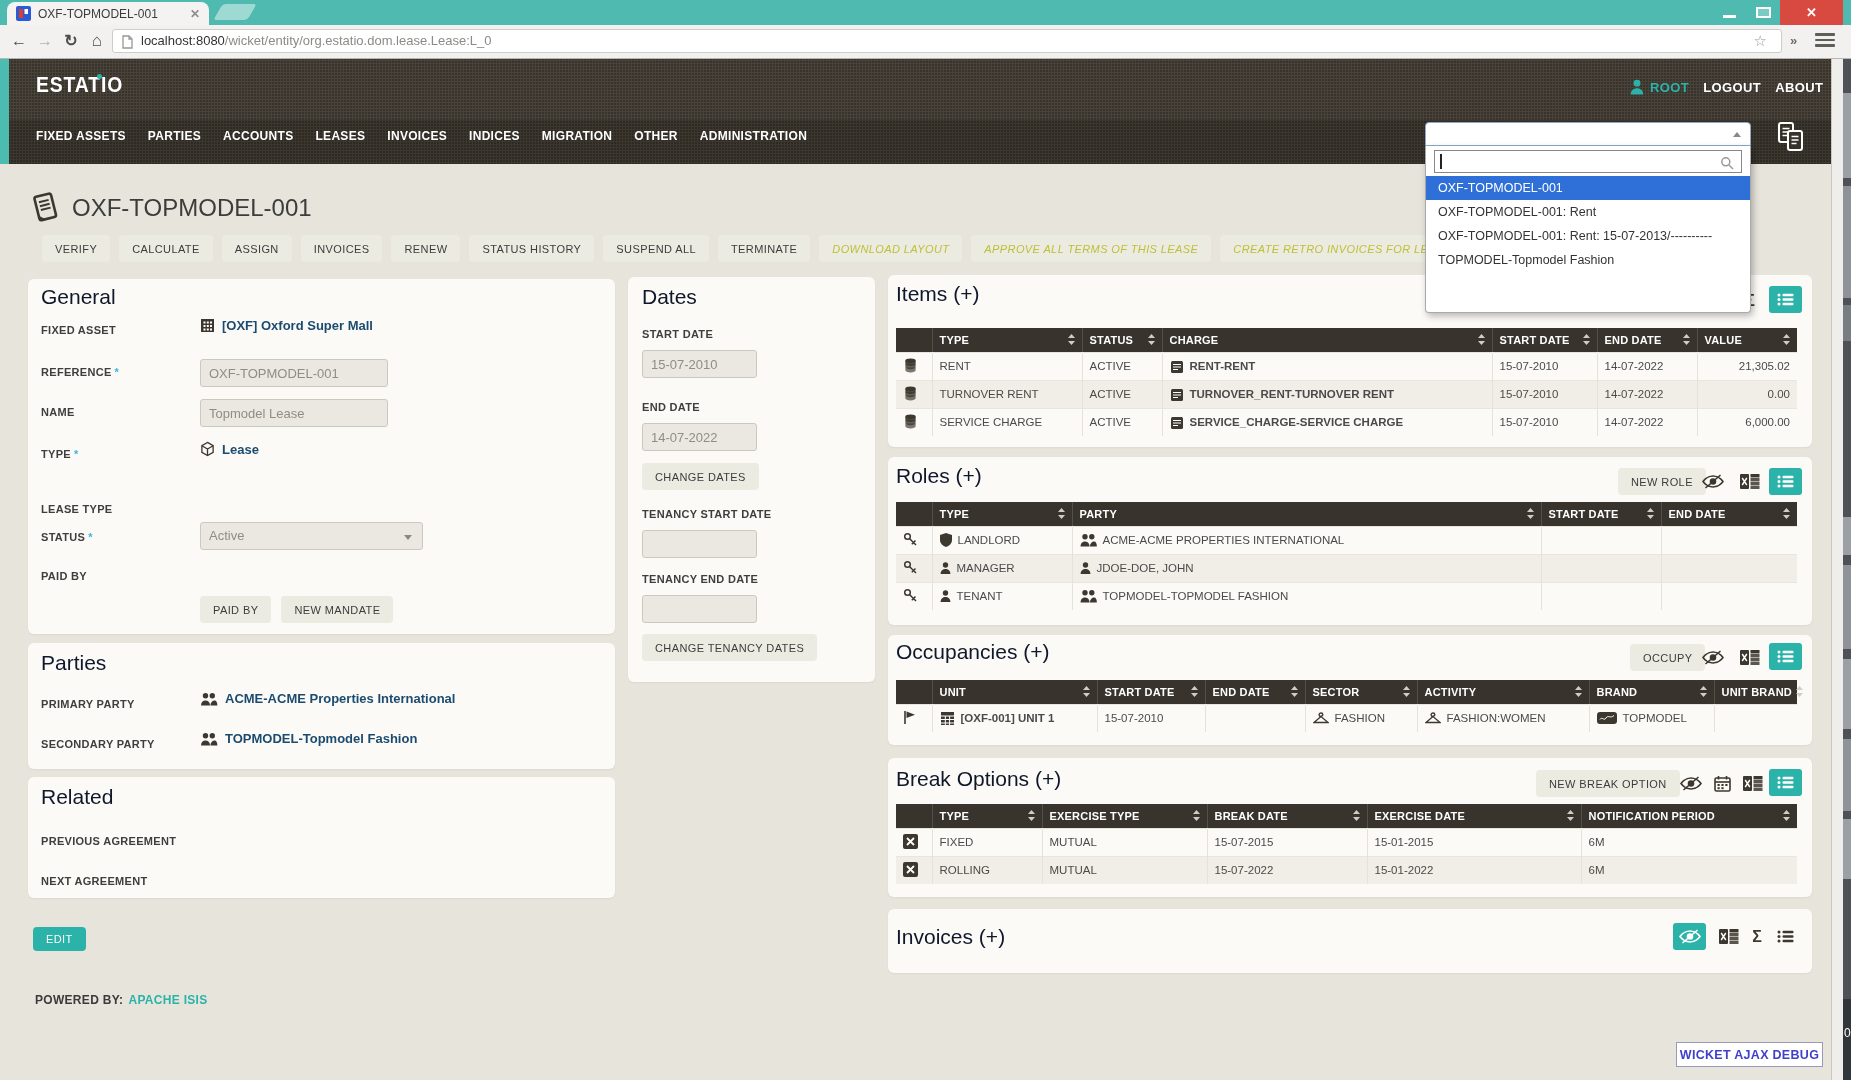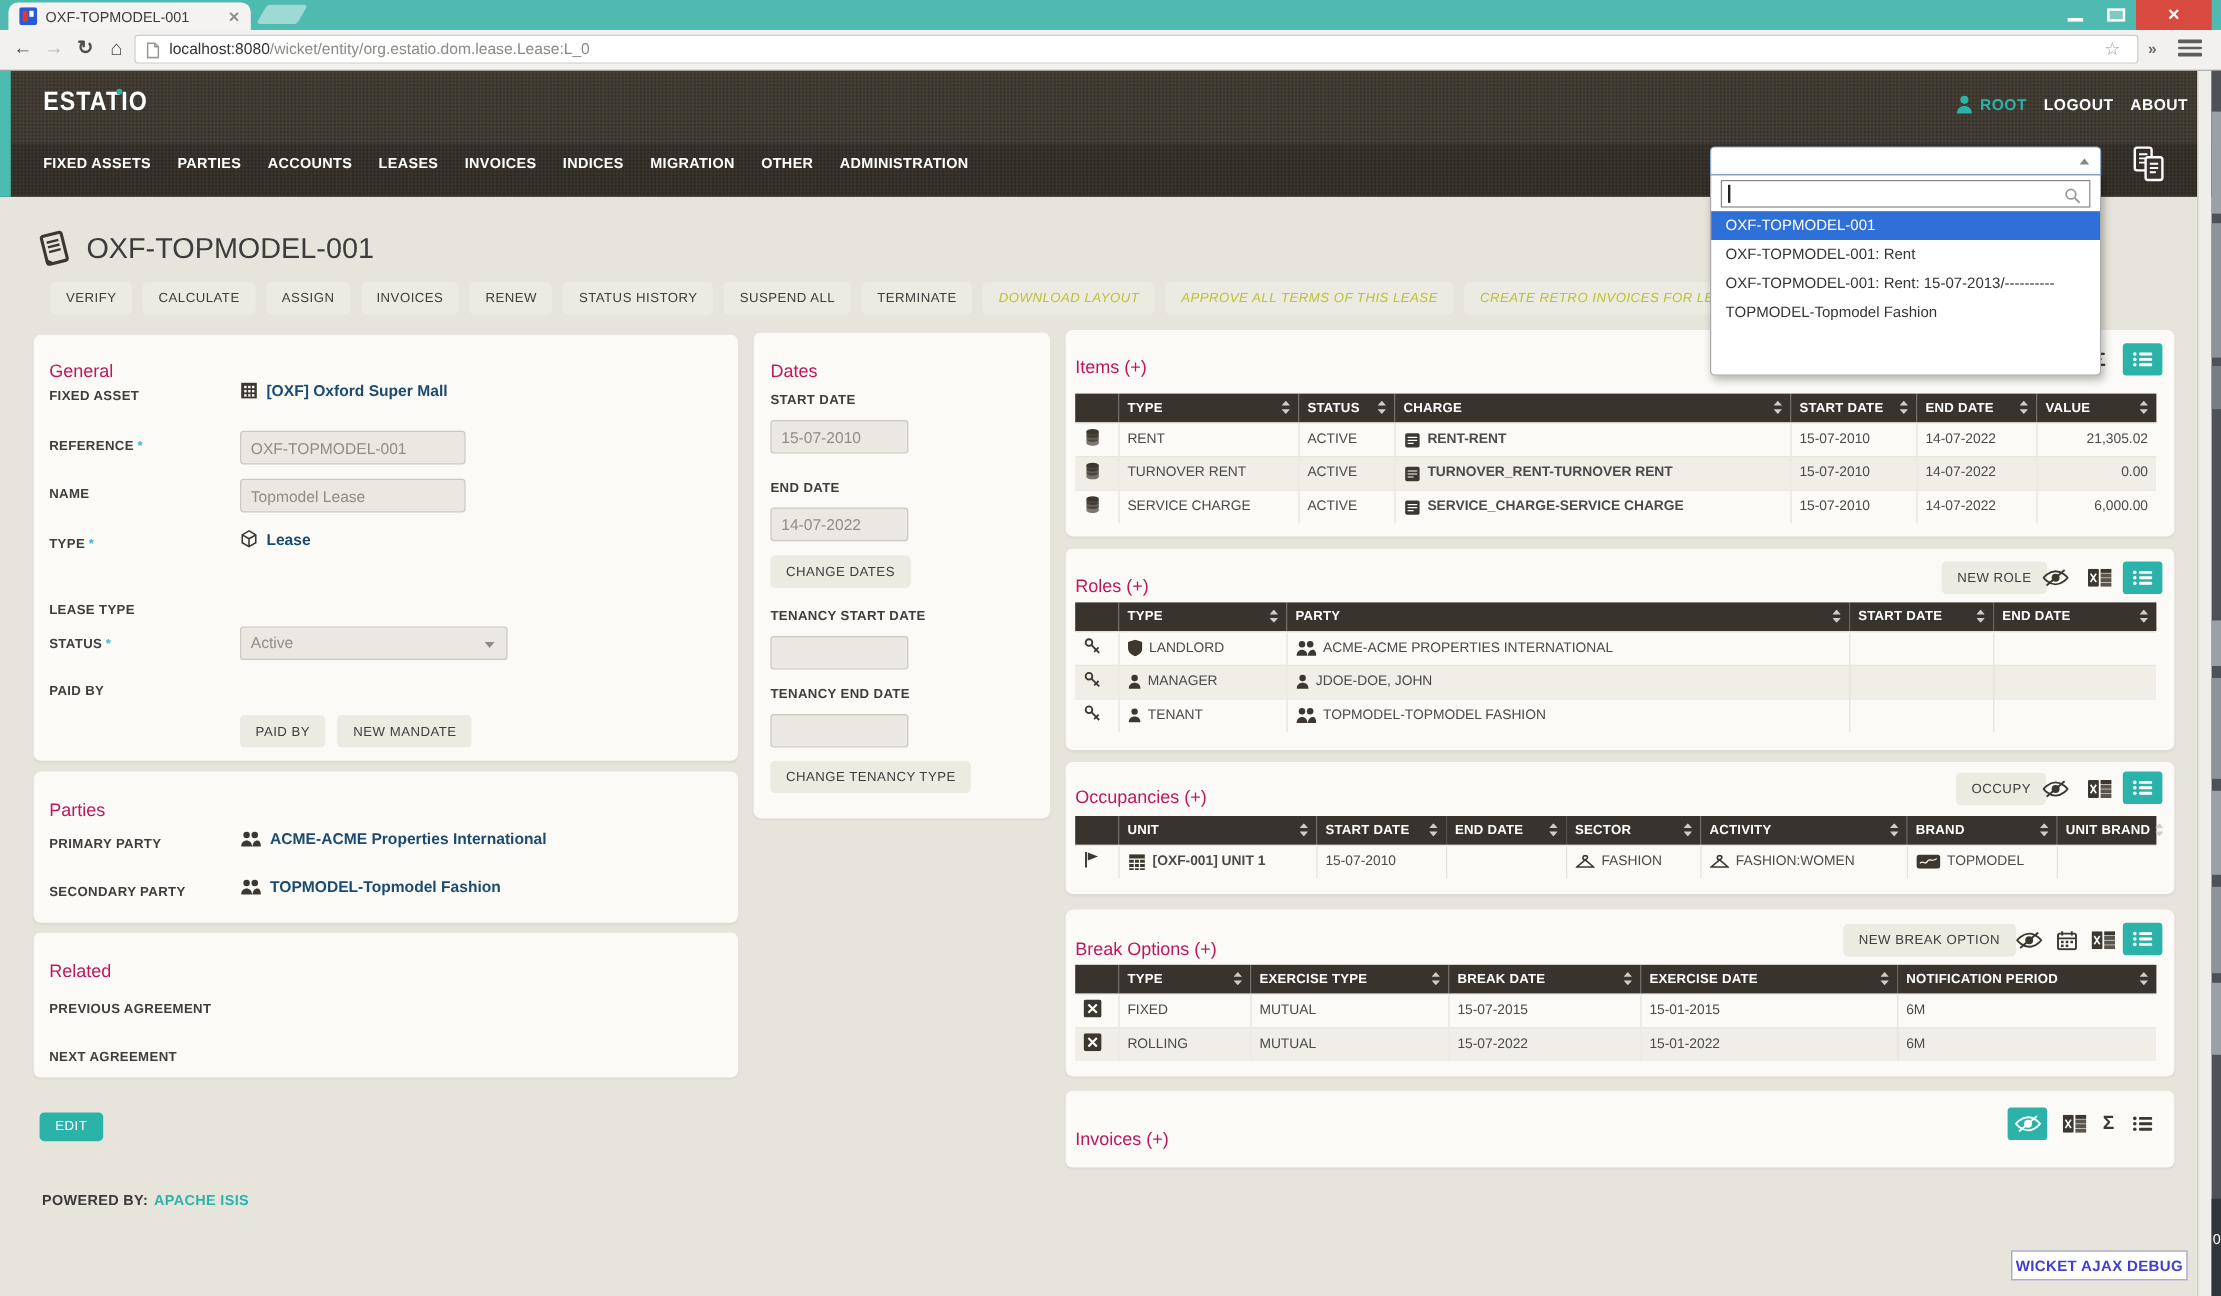--- a/index.html
+++ b/index.html
@@ -45,21 +45,21 @@
   #copyico { position:absolute; left:1776px; top:62px; }
 
   
   #scrollbar { position:absolute; left:1831px; top:59px; width:12px; height:1021px; background:#f0eeea; border-left:1px solid #c9c7c1; }
   #desktop { position:absolute; left:1843px; top:59px; width:8px; height:1021px; background:#4e5256; }
   #desktop .b { position:absolute; left:0; width:8px; }
   #corner0 { position:absolute; left:1844px; top:1026px; color:#fff; font-size:12px; }
 
   
   .card { position:absolute; background:#fbfaf6; border-radius:6px; box-shadow:0 1px 2px rgba(0,0,0,.05); }
-  .h2 { font-size:15px; color:#be185d;margin-top:16px; }
+  .h2 { font-size:21px; color:#0f172a; }
   .lbl { font-size:11px; font-weight:bold; color:#3e3e3e; letter-spacing:.3px; position:absolute; white-space:nowrap; }
   .req { color:#3db5d8; margin-left:3px; }
   .lnk { font-size:13px; font-weight:bold; color:#1c4b70; text-decoration:none; }
   .vrow { position:absolute; display:flex; align-items:center; gap:7px; }
   .inp { position:absolute; background:#eae8e0; border:1px solid #cbc8bf; border-radius:3px; height:28px; font-size:13px; color:#8f8d86; padding:0 8px; font-family:"Liberation Sans",sans-serif; }
   .btn { display:inline-flex; align-items:center; background:#ecebe2; border-radius:4px; height:27px; padding:0 13px; font-size:11px; font-weight:normal; color:#3c3c3c; letter-spacing:.4px; white-space:nowrap; }
   .btn-proto { color:#bcc135; font-style:italic; }
   .tealbg { background:#2cb3a9 !important; color:#fff !important; }
   #title-row { position:absolute; left:30px; top:190px; display:flex; align-items:center; gap:12px; }
   #title-row .t { font-size:24px; color:#3c3c3c; }
@@ -297,21 +297,21 @@
   <div class="h2" style="position:absolute;left:14px;top:8px;">Dates</div>
   <span class="lbl" style="left:14px;top:51px;">START DATE</span>
   <input class="inp" style="left: 14px; top: 73px; width: 115px;" readonly="" value="15-07-2010">
   <span class="lbl" style="left:14px;top:124px;">END DATE</span>
   <input class="inp" style="left: 14px; top: 146px; width: 115px;" readonly="" value="14-07-2022">
   <span class="btn" style="position:absolute;left:14px;top:186px;">CHANGE DATES</span>
   <span class="lbl" style="left:14px;top:231px;">TENANCY START DATE</span>
   <input class="inp" style="left: 14px; top: 253px; width: 115px;" readonly="" value="">
   <span class="lbl" style="left:14px;top:296px;">TENANCY END DATE</span>
   <input class="inp" style="left: 14px; top: 318px; width: 115px;" readonly="" value="">
-  <span class="btn" style="position:absolute;left:14px;top:357px;">CHANGE TENANCY TYPE</span>
+  <span class="btn" style="position:absolute;left:14px;top:357px;">CHANGE TENANCY DATES</span>
 </div>
 
 <div class="card" style="left:888px;top:275px;width:924px;height:172px;">
   <div class="h2" style="position:absolute;left:8px;top:7px;">Items (+)</div>
   <div class="ibtn" style="left:847px;top:12px;">Σ</div>
   <div class="ibtn teal" style="left:881px;top:11px;">
     <svg width="17" height="13" viewBox="0 0 17 13">
         <g fill="#fff">
           <circle cx="2" cy="2" r="1.5"></circle>
           <rect x="5.5" y=".8" width="11" height="2.4" rx="1"></rect>

